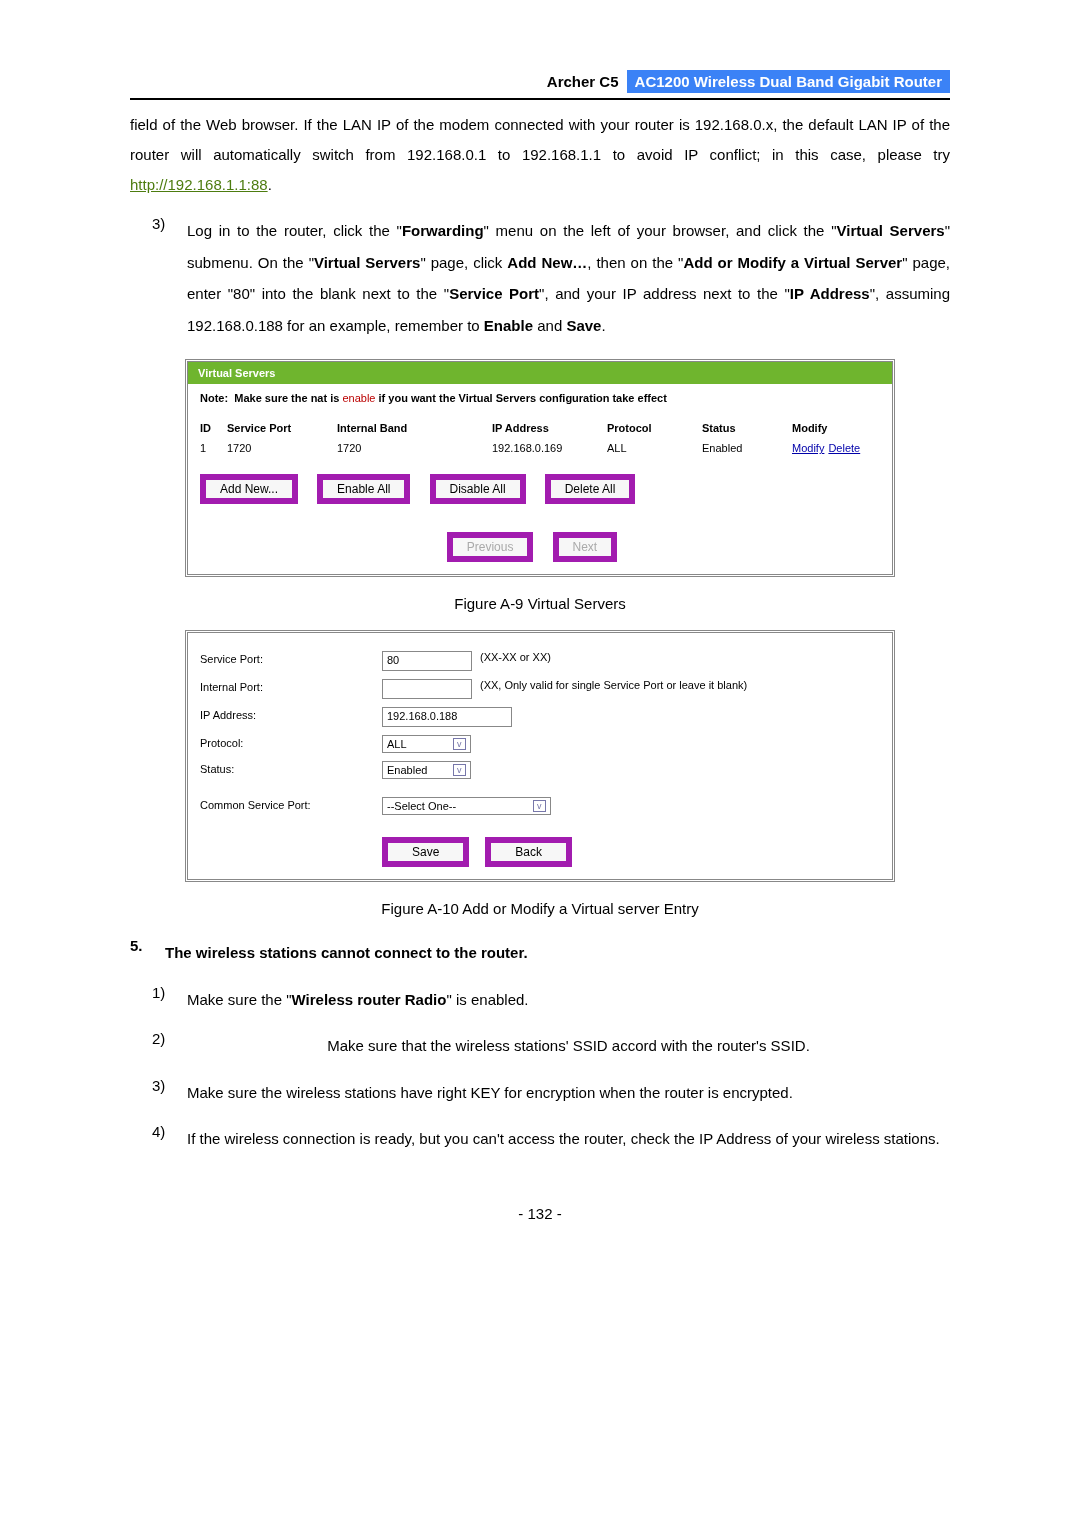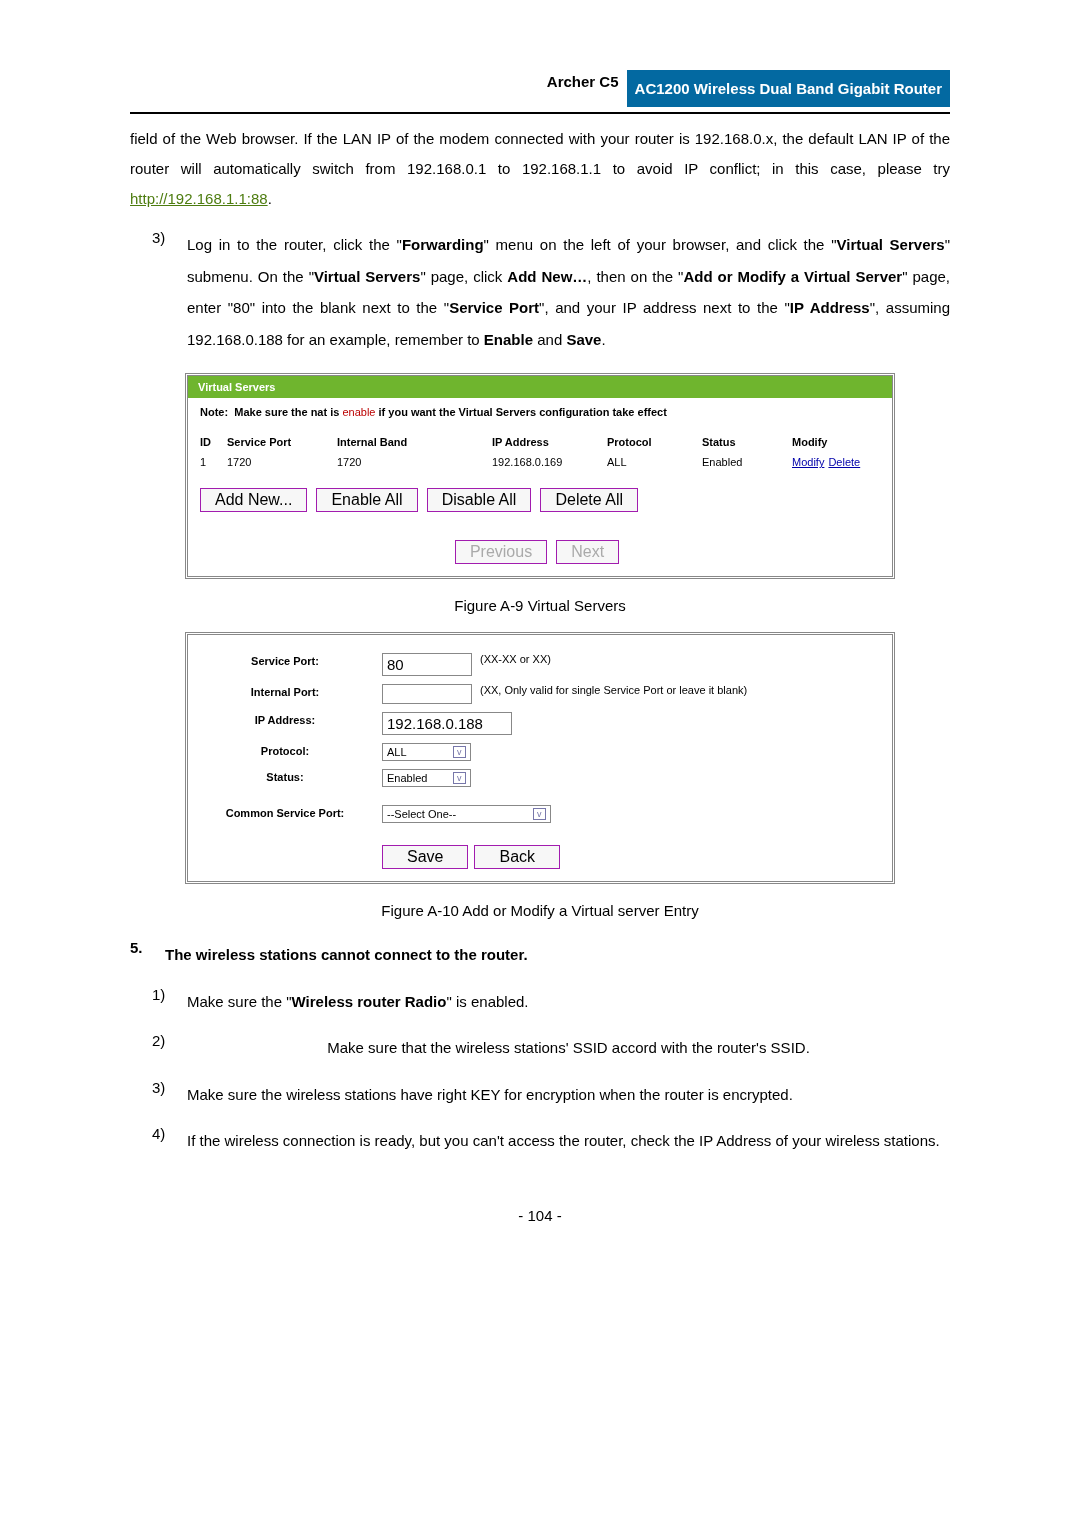--- a/index.html
+++ b/index.html
@@ -1,41 +1,41 @@
 <!DOCTYPE html>
 <html><head>
 <meta charset="utf-8">
 <style>
 body{font-family:Arial,sans-serif;font-size:15px;color:#000;margin:0;padding:70px 130px;width:820px}
 .hdrbar{display:flex;justify-content:flex-end;border-bottom:2px solid #000;padding-bottom:5px}
 .hdr-l{font-weight:bold;padding:3px 8px}
-.hdr-r{background:#0369a1;color:#fff;font-weight:bold;padding:10px 8px}
+.hdr-r{background:#3b82f6;color:#fff;font-weight:bold;padding:3px 8px}
 p{line-height:2;margin:10px 0}
 .just{text-align:justify}
 a{color:#4d7c0f;text-decoration:underline}
 .ol3{margin-left:22px}
 .li{display:flex;margin:15px 0}
 .li .n{width:35px;flex-shrink:0}
 .li .t{flex:1;line-height:2.1;text-align:justify}
 .fig{text-align:center;margin:12px 0}
 .shot{border:3px double #888;margin:18px 55px;font-size:11px}
 .gbar{background:#6fb52e;color:#fff;font-weight:bold;padding:5px 10px}
 .note{padding:8px 12px;font-weight:bold}
 .note .r{color:#b00;font-weight:normal}
 .tbl{display:flex;padding:10px 12px 4px;font-weight:bold}
 .row{display:flex;padding:4px 12px 14px}
 .c1{width:27px}.c2{width:110px}.c3{width:155px}.c4{width:115px}.c5{width:95px}.c6{width:90px}
 .lk{color:#00a;text-decoration:underline;margin-right:4px}
 .btns{padding:6px 12px 16px}
-.btn{border:1px solid #a21caf;padding:2px 14px;background:#f7f7f7;font-size:16px;margin-right:6px;display:inline-block}
+.btn{border:6px solid #a21caf;padding:2px 14px;background:#f7f7f7;font-size:12px;margin-right:16px;display:inline-block}
 .btnrow{text-align:center;padding:12px 0}
 .btn.dis{color:#aaa}
 .frm{display:flex;padding:4px 12px}
-.frm .lab{width:170px;text-align:center;font-weight:bold;padding-right:12px;padding-top:2px}
-.inp{border:1px solid #888;padding:2px 4px;font-size:15px;display:inline-block;min-height:14px}
+.frm .lab{width:170px;text-align:left;font-weight:normal;padding-right:12px;padding-top:2px}
+.inp{border:1px solid #888;padding:2px 4px;font-size:11px;display:inline-block;min-height:14px}
 .sel{border:1px solid #888;padding:2px 4px;font-size:11px;display:inline-flex;align-items:center}
 .sel .arr{border:1px solid #77a;color:#77a;padding:0 3px;margin-left:6px;font-size:9px}
 .hint{font-size:11px;margin-left:8px}
 .sect{margin-top:20px}
 .h5{font-weight:bold}
 .pg{text-align:center;margin-top:50px}
 </style>
 </head>
 <body>
 
@@ -152,13 +152,13 @@
 <div class="li">
       <div class="n">3)</div>
       <div class="t">Make sure the wireless stations have right KEY for encryption when the router is encrypted.</div>
     </div>
 <div class="li">
       <div class="n">4)</div>
       <div class="t">If the wireless connection is ready, but you can't access the router, check the IP Address of your wireless stations.</div>
     </div>
 </div>
 
-<div class="pg">- 104 -</div>
+<div class="pg">- 132 -</div>
 
 </body></html>

